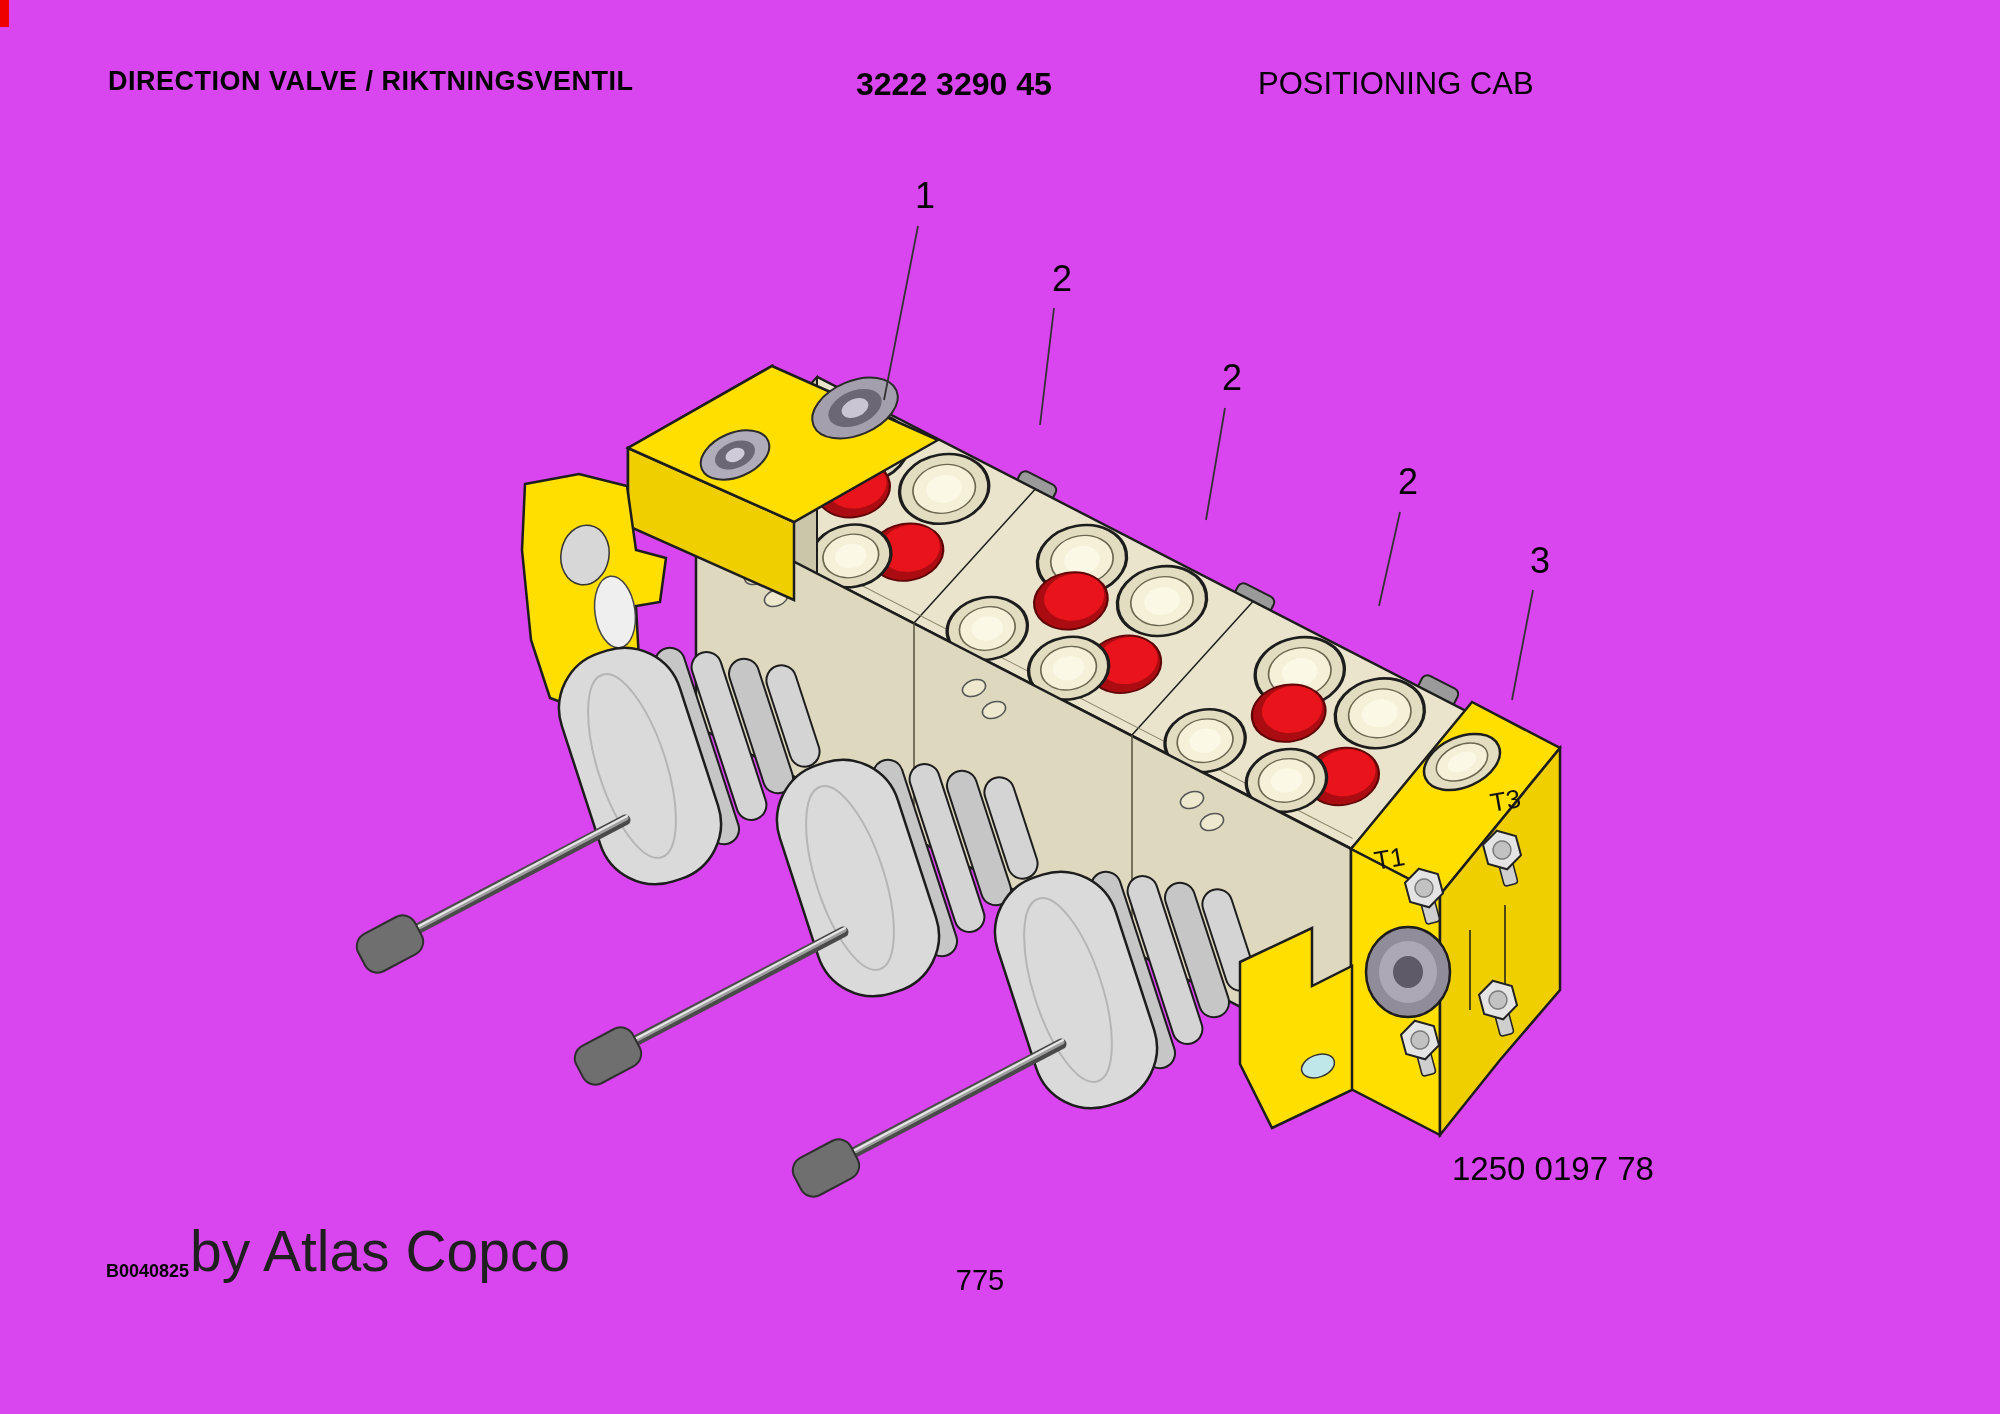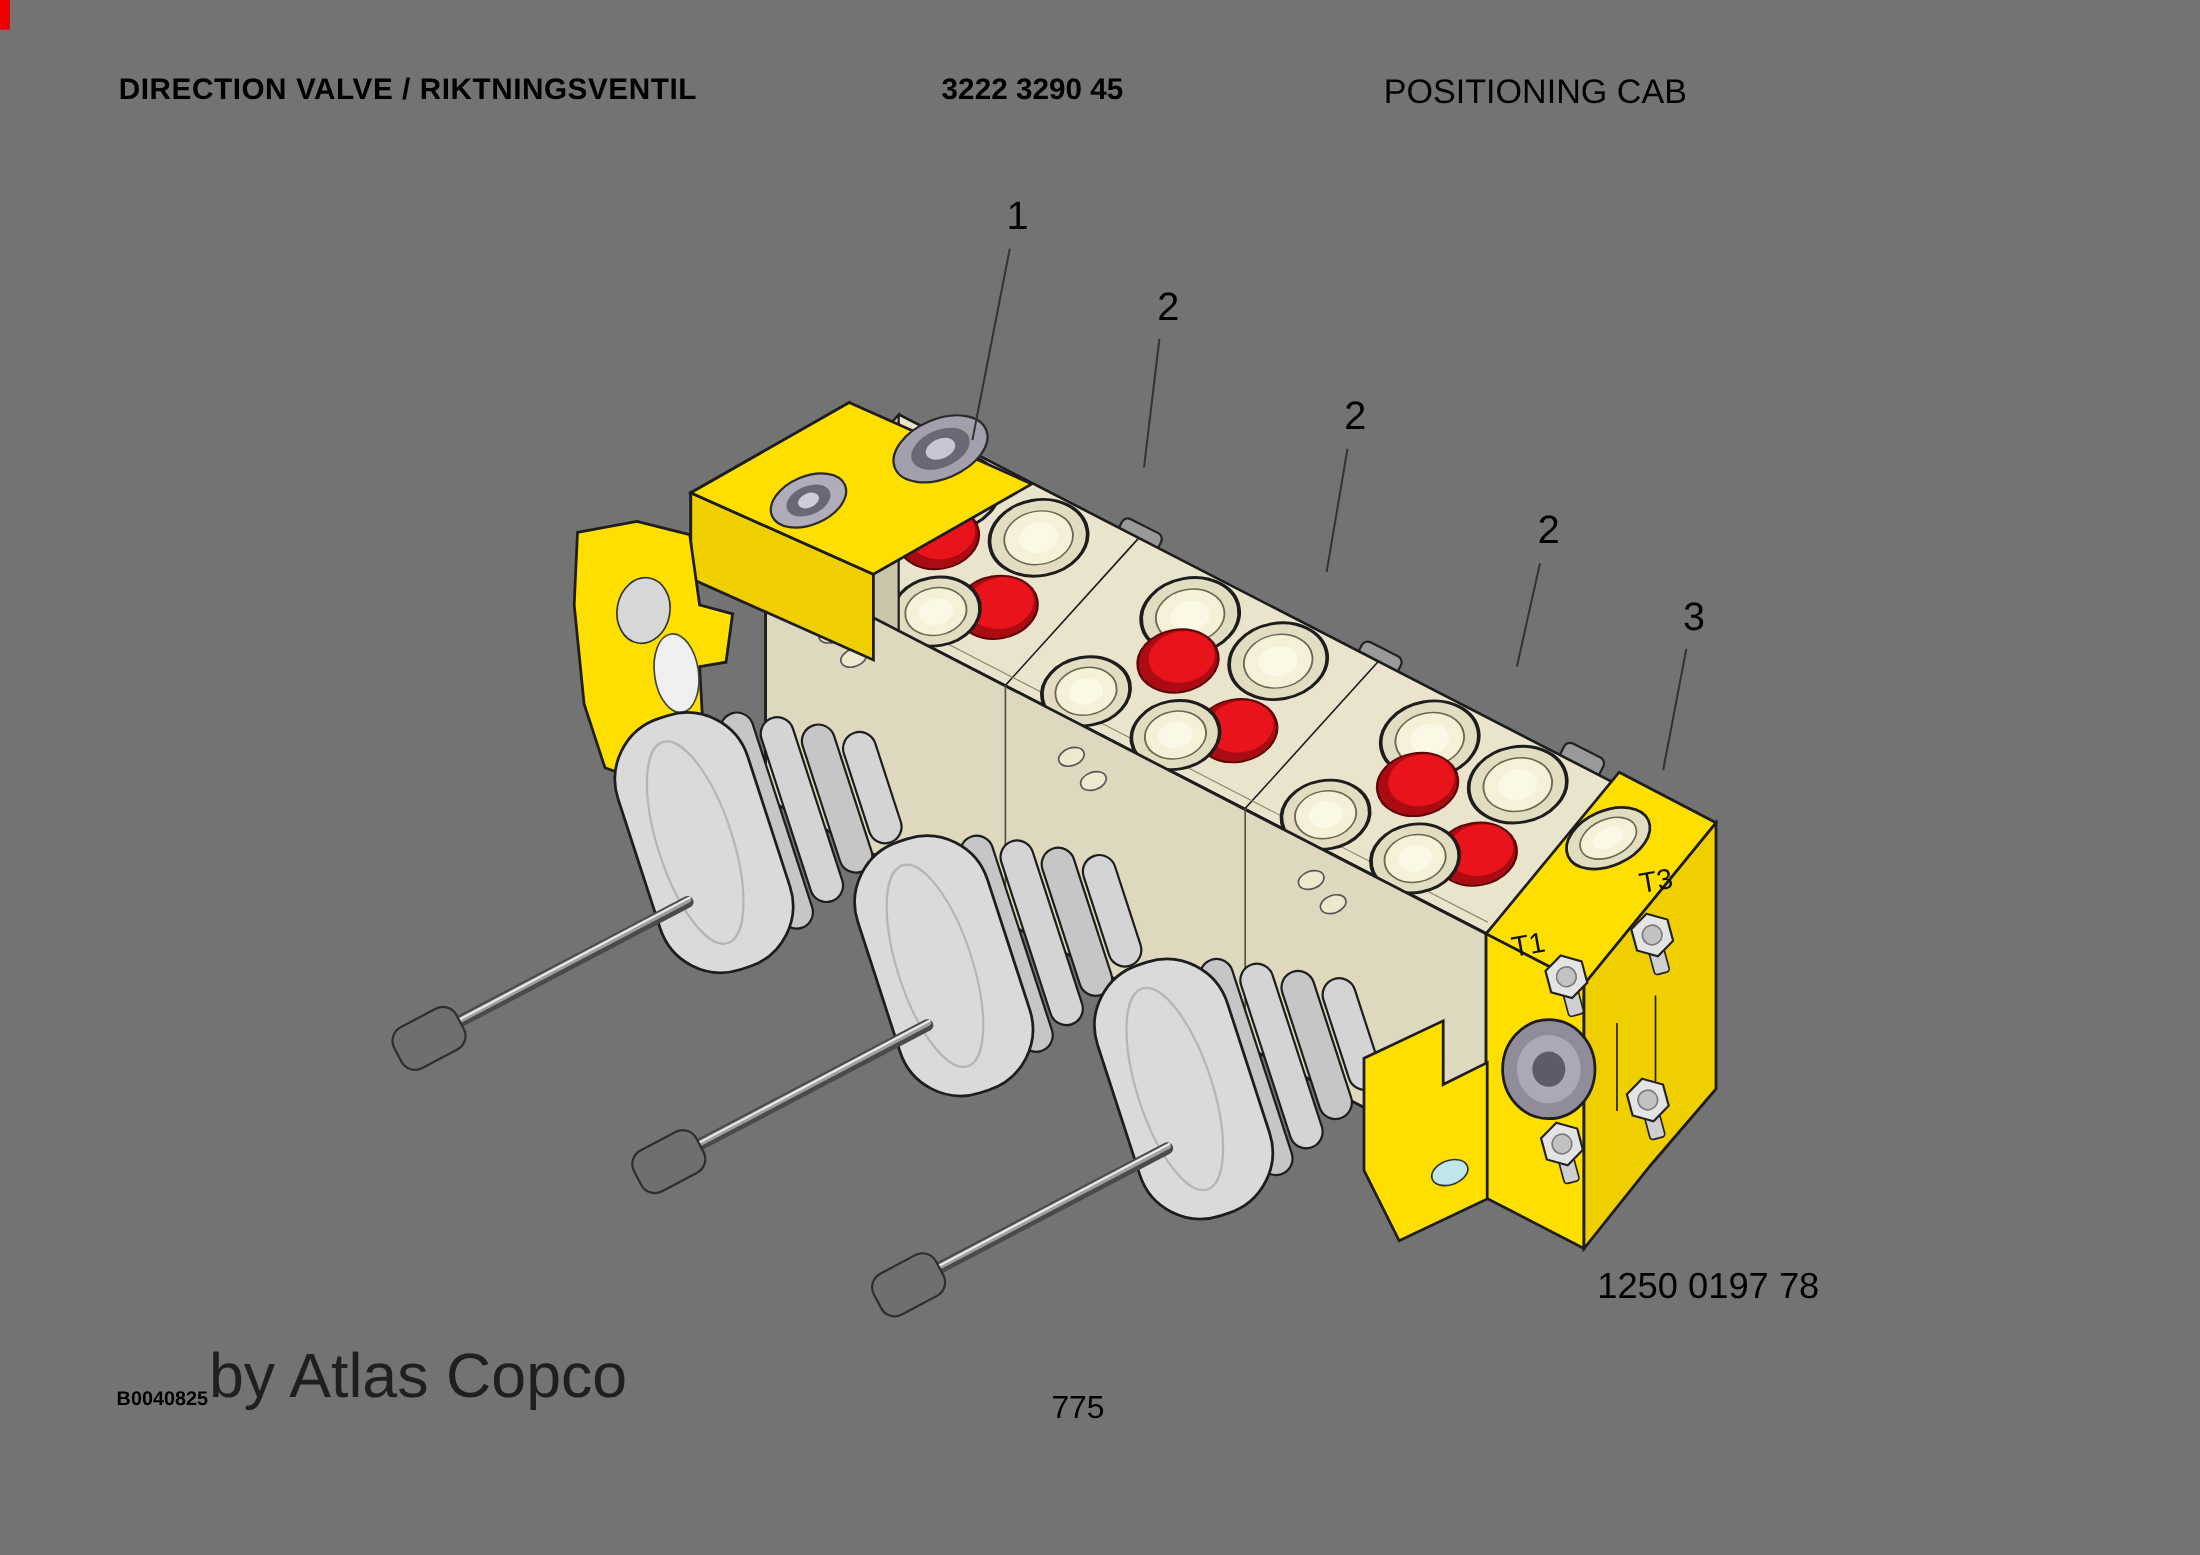--- a/index.html
+++ b/index.html
@@ -1,20 +1,20 @@
 <!DOCTYPE html>
 <html style="--valve-yellow: #FFDF00; --valve-yellow-shade: #EFCF00; --body-top: #E9E4CB; --body-front: #DDD8BE; --body-side: #CBC5A9; --port-cream: #F5F1D8; --cap-red: #E8131B; --boot-gray: #D4D4D4; --knob-gray: #6F6F6F; --line-dark: #1D1D1D;"><head>
 <meta charset="utf-8">
 <style>
   html,body{margin:0;padding:0;background:#fff;}
-  #page{position:relative;width:2000px;height:1414px;background:#737373;overflow:hidden;
+  #page{position:relative;width:2000px;height:1414px;background:#d946ef;overflow:hidden;
         font-family:"Liberation Sans",sans-serif;color:#000;}
   .abs{position:absolute;}
   .hdr-title{left:108px;top:66px;font-size:27px;font-weight:bold;letter-spacing:.5px;}
-  .hdr-doc{left:856px;top:66px;font-size:27px;font-weight:bold;}
+  .hdr-doc{left:856px;top:66px;font-size:32px;font-weight:bold;}
   .hdr-sec{left:1258px;top:66px;font-size:31px;font-weight:normal;}
   .fig-pn{left:1452px;top:1150px;font-size:33px;}
   .ft-code{left:106px;top:1250px;font-size:18px;font-weight:bold;margin-top:11px;}
   .ft-brand{left:190px;top:1218px;font-size:57px;font-weight:normal;color:#1f1f1f;}
   .ft-page{left:930px;top:1264px;width:100px;text-align:center;font-size:29px;}
   .edge-artifact{left:0;top:0;width:9px;height:27px;background:#ee0000;}
 
   
   svg{position:absolute;left:0;top:0;}
   .f-yellow{fill:var(--valve-yellow);}

